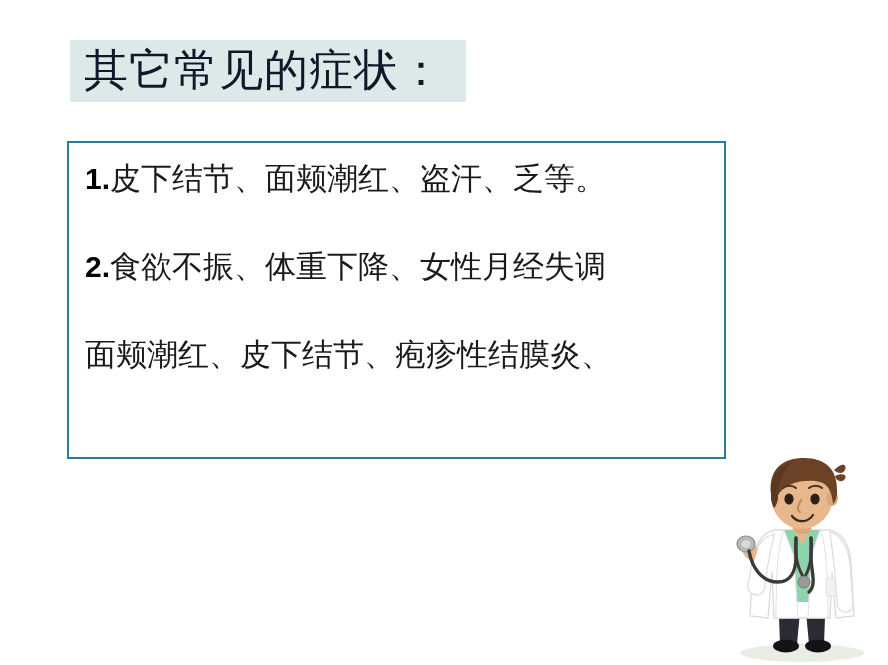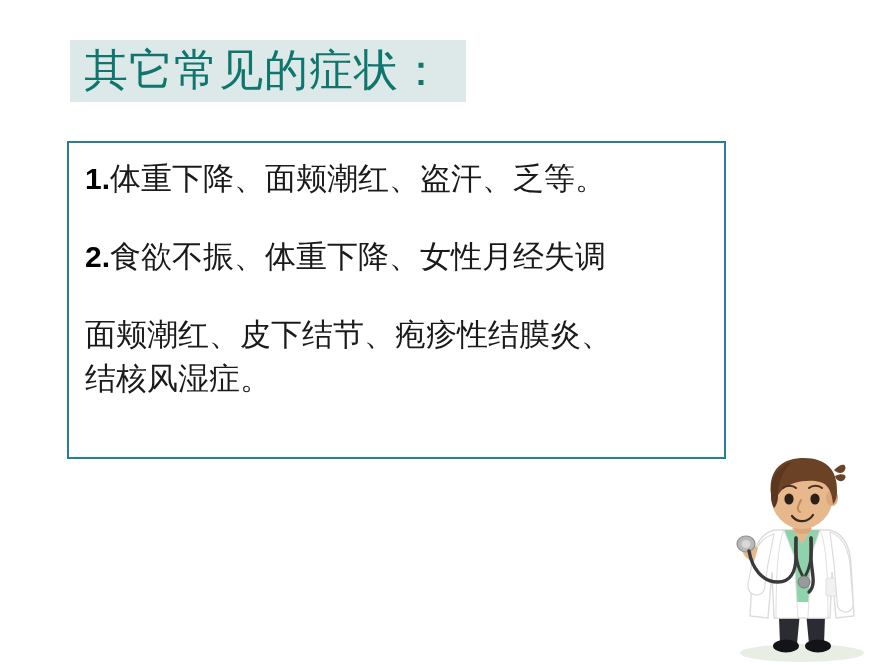--- a/index.html
+++ b/index.html
@@ -31,21 +31,21 @@
     background: #dce9e8;
     display: flex;
     align-items: center;
     box-sizing: border-box;
     padding-left: 14px;
   }
   .title-text {
     font-family: "Liberation Serif", "DejaVu Serif", serif;
     font-size: 44px;
     line-height: 1;
-    color: #0f766e;
+    color: #0f172a;
     font-weight: 400;
     letter-spacing: 1px;
     white-space: nowrap;
   }
 
   
   .content-box {
     position: absolute;
     left: 67px;
     top: 141px;
@@ -55,21 +55,21 @@
     box-sizing: border-box;
     background: transparent;
     padding: 14px 16px 10px 16px;
   }
 
   .item {
     margin: 0;
     padding: 0;
   }
   .item + .item {
-    margin-top: 34px;
+    margin-top: 44px;
   }
 
   .item-line {
     font-size: 31px;
     line-height: 44px;
     color: #1a1a1a;
     white-space: nowrap;
     font-family: "Liberation Serif", "DejaVu Serif", serif;
   }
 
@@ -95,30 +95,29 @@
 
 <div class="slide">
 
   <div class="title-band">
     <span class="title-text">其它常见的症状：</span>
   </div>
 
   <div class="content-box">
 
     <div class="item">
-      <div class="item-line"><span class="num">1.</span><span>体重下降、面颊潮红、盗汗、乏等。</span></div>
+      <div class="item-line"><span class="num">1.</span><span>皮下结节、面颊潮红、盗汗、乏等。</span></div>
     </div>
 
     <div class="item">
       <div class="item-line"><span class="num">2.</span><span>食欲不振、体重下降、女性月经失调</span></div>
     </div>
 
     <div class="item">
       <div class="item-line"><span>面颊潮红、皮下结节、疱疹性结膜炎、</span></div>
-      <div class="item-line"><span>结核风湿症。</span></div>
     </div>
 
   </div>
 
   <div class="doctor">
     <svg viewBox="0 0 172 213" width="172" height="213" xmlns="http://www.w3.org/2000/svg">
 
       <ellipse cx="86" cy="201" rx="62" ry="9" fill="#e8eee4"></ellipse>
 
       <path d="M62 138 L110 138 L108 192 L93 192 L90 160 L84 160 L81 192 L64 192 Z" fill="#2b2b33"></path>

